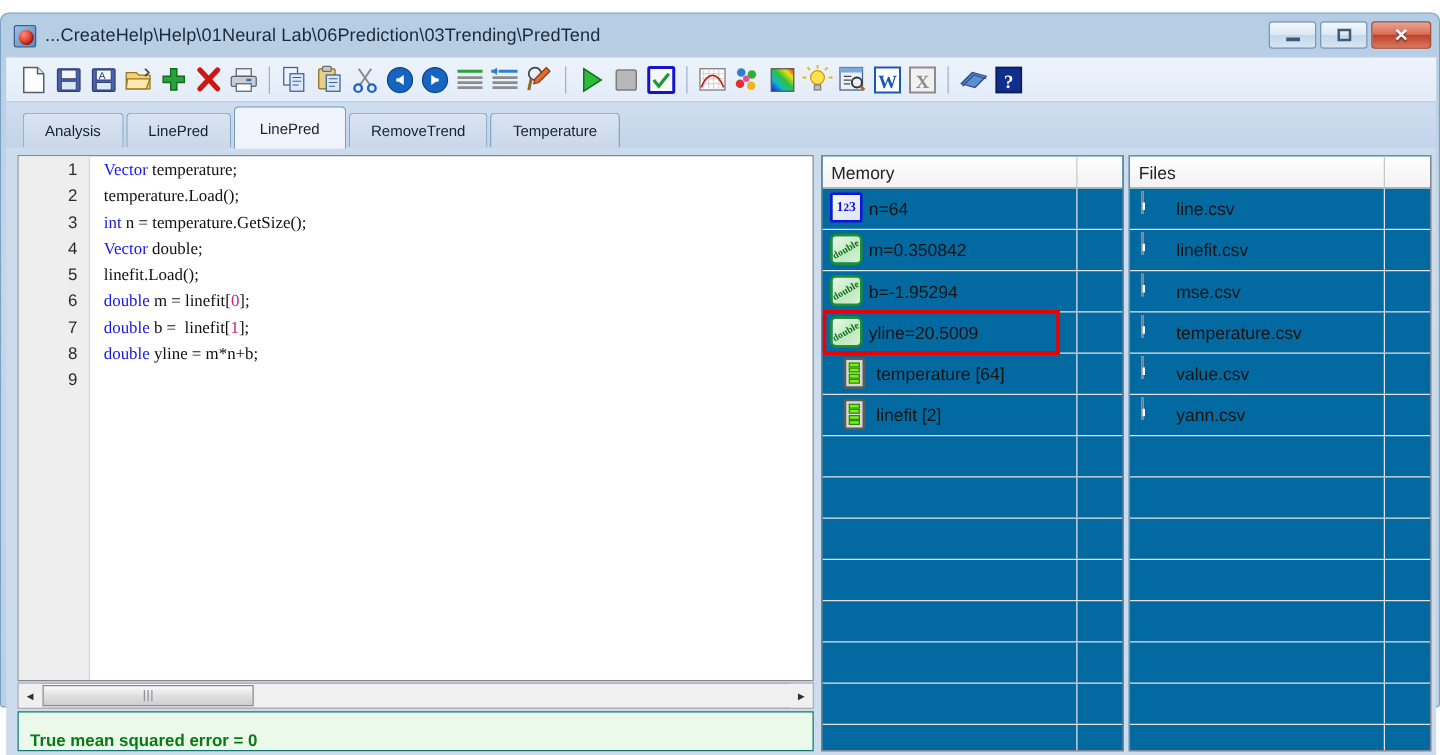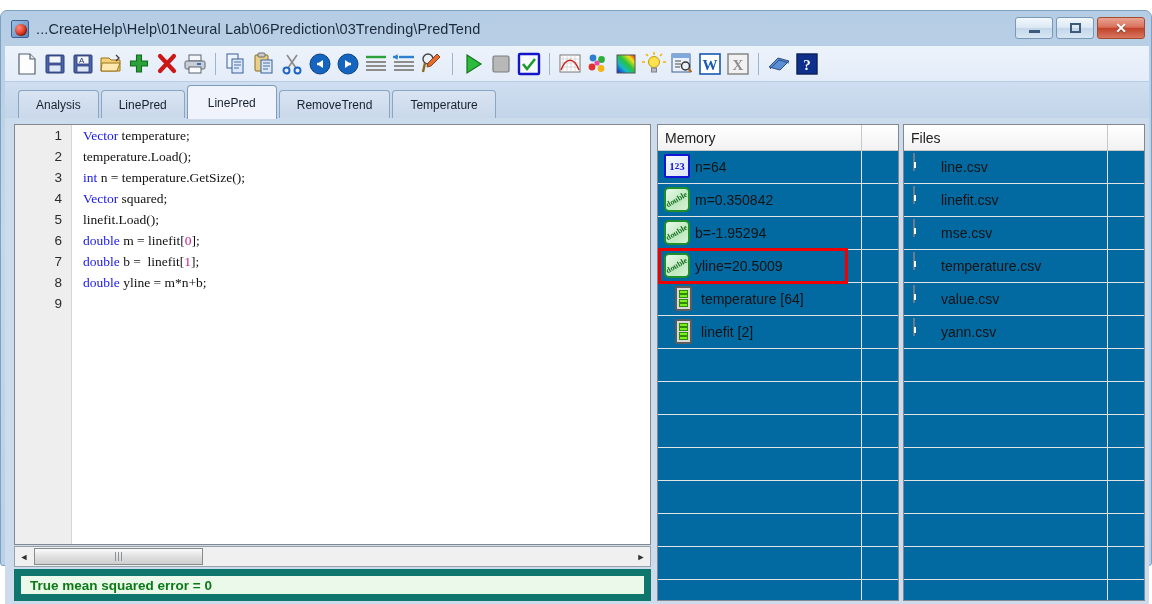--- a/index.html
+++ b/index.html
@@ -169,22 +169,22 @@
     flex: 0 0 auto;
   }
   .grip { width: 1px; height: 9px; background: #8d9298; margin: 0 1px; }
   #strack { flex: 1 1 auto; height: 19px; }
 
   
   #statusbar {
     position: absolute; left: 9px; top: 451px;
     width: 637px; height: 32px;
     background: #eaf9ea;
-    border: 7px solid #0f766e;
-    display: flex; align-items: center; padding-left: 9px;
+    border: 1px solid #0f766e;
+    display: flex; align-items: flex-end; padding-left: 9px;
   }
   #status-text {
     font-size: 13.5px; font-weight: bold; color: #0b7a16;
   }
 
   
   .panel {
     position: absolute; top: 6px;
     height: 477px;
     background: #0369a1;
@@ -563,21 +563,21 @@
           <div class="lnum">5</div>
           <div class="lnum">6</div>
           <div class="lnum">7</div>
           <div class="lnum">8</div>
           <div class="lnum">9</div>
         </div>
       <div id="codelines">
           <div class="cline"><span class="kw">Vector</span><span> temperature;</span></div>
           <div class="cline"><span>temperature.Load();</span></div>
           <div class="cline"><span class="kw">int</span><span> n = temperature.GetSize();</span></div>
-          <div class="cline"><span class="kw">Vector</span><span> squared;</span></div>
+          <div class="cline"><span class="kw">Vector</span><span> double;</span></div>
           <div class="cline"><span>linefit.Load();</span></div>
           <div class="cline"><span class="kw">double</span><span> m = linefit[</span><span class="num">0</span><span>];</span></div>
           <div class="cline"><span class="kw">double</span><span> b =  linefit[</span><span class="num">1</span><span>];</span></div>
           <div class="cline"><span class="kw">double</span><span> yline = m*n+b;</span></div>
           <div class="cline">&nbsp;</div>
         </div>
     </div>
 
     <div id="hscroll">
       <div class="sarrow">◄</div>

